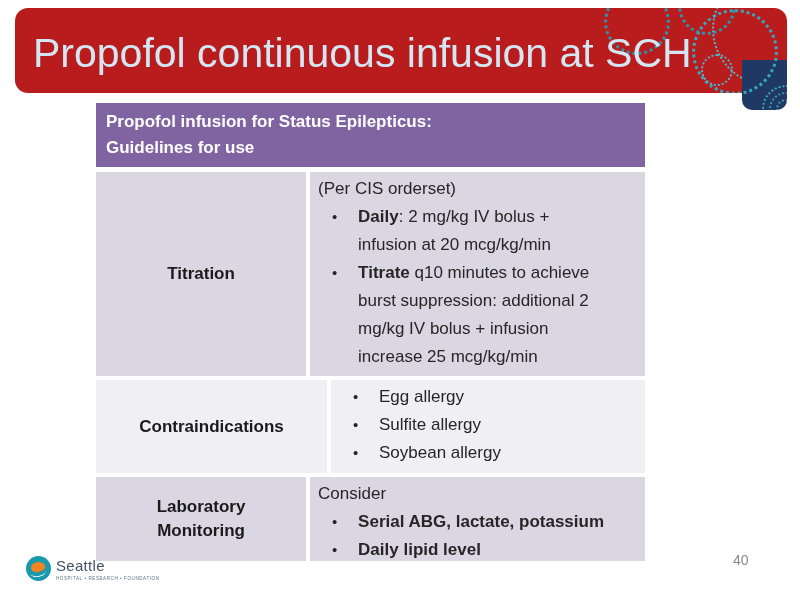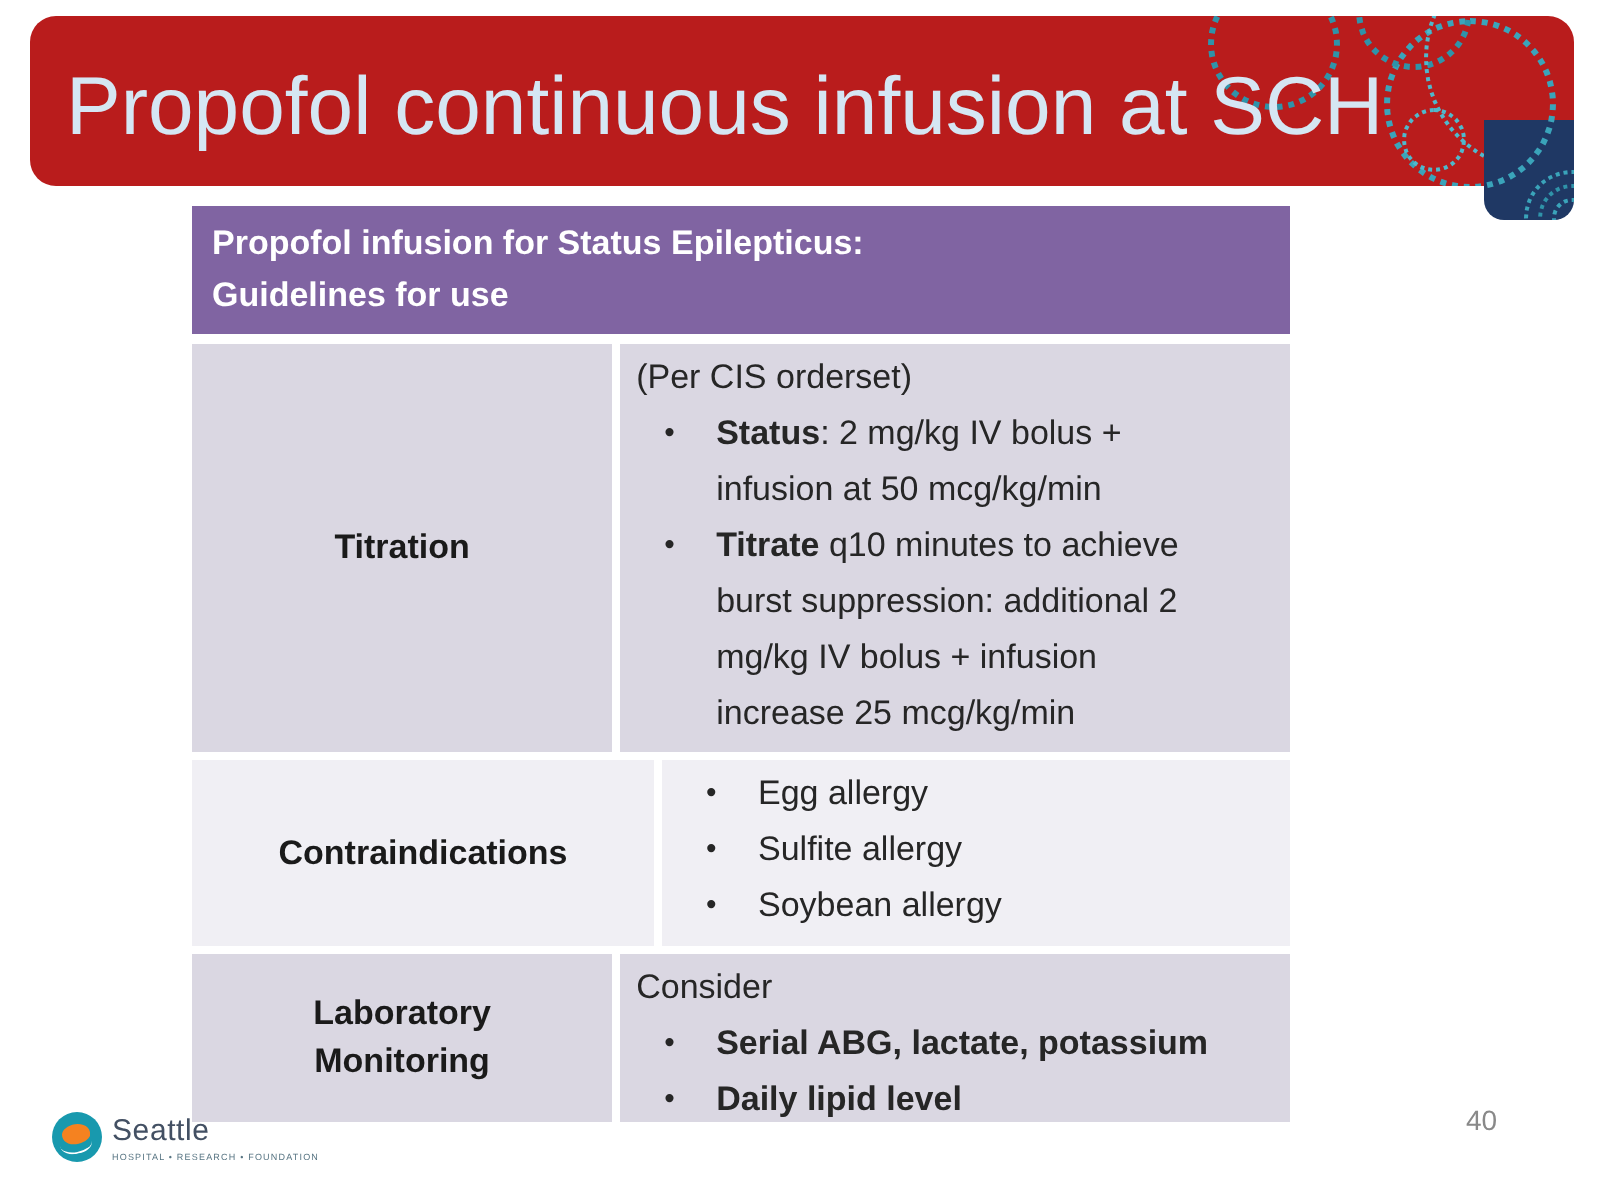--- a/index.html
+++ b/index.html
@@ -106,21 +106,21 @@
     <div class="ghead">
       <div>Propofol infusion for Status Epilepticus:</div>
       <div>Guidelines for use</div>
     </div>
 
     <div class="grow">
       <div class="cell-l bg-lav h-204">Titration</div>
       <div class="cell-r bg-lav h-204">
         <div class="intro">(Per CIS orderset)</div>
         <ul class="blist">
-          <li><span class="b">Status</span><span>: 2 mg/kg IV bolus + infusion at 50 mcg/kg/min</span></li>
+          <li><span class="b">Daily</span><span>: 2 mg/kg IV bolus + infusion at 20 mcg/kg/min</span></li>
           <li><span class="b">Titrate</span><span> q10 minutes to achieve burst suppression: additional 2 mg/kg IV bolus + infusion increase 25 mcg/kg/min</span></li>
         </ul>
       </div>
     </div>
 
     <div class="grow">
       <div class="cell-l bg-lt h-93">Contraindications</div>
       <div class="cell-r bg-lt h-93">
 
         <ul class="blist">

